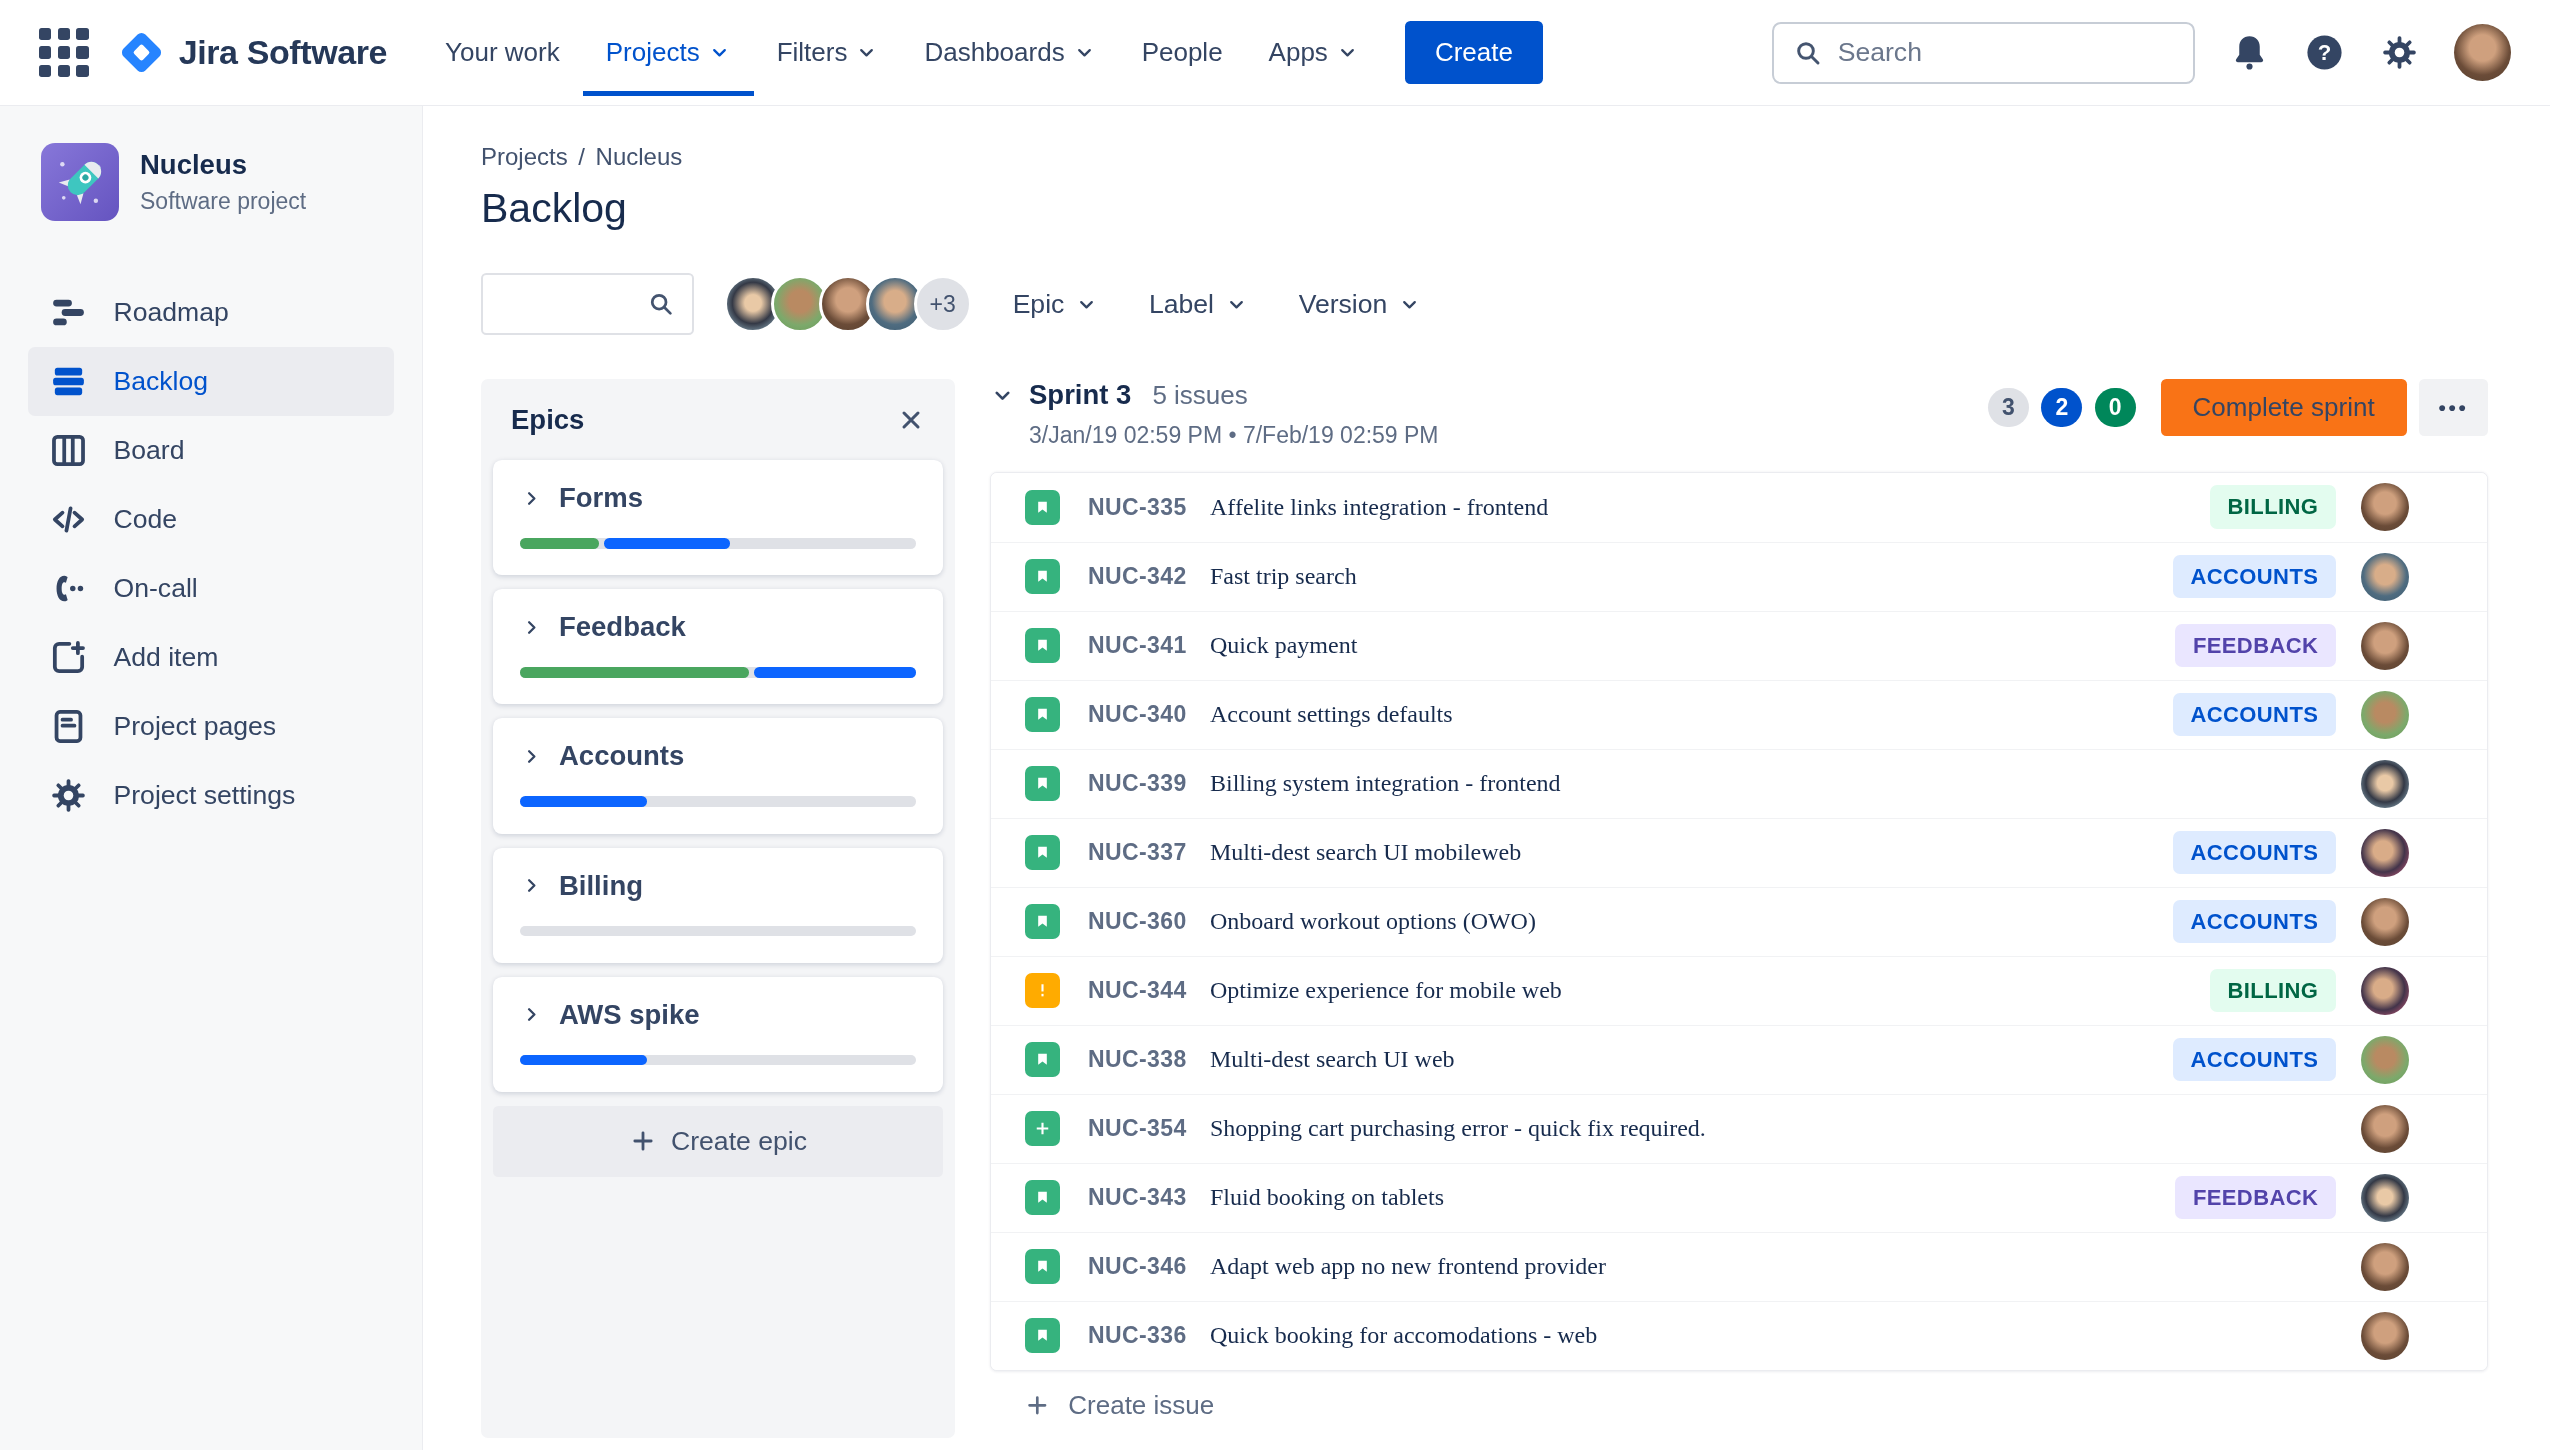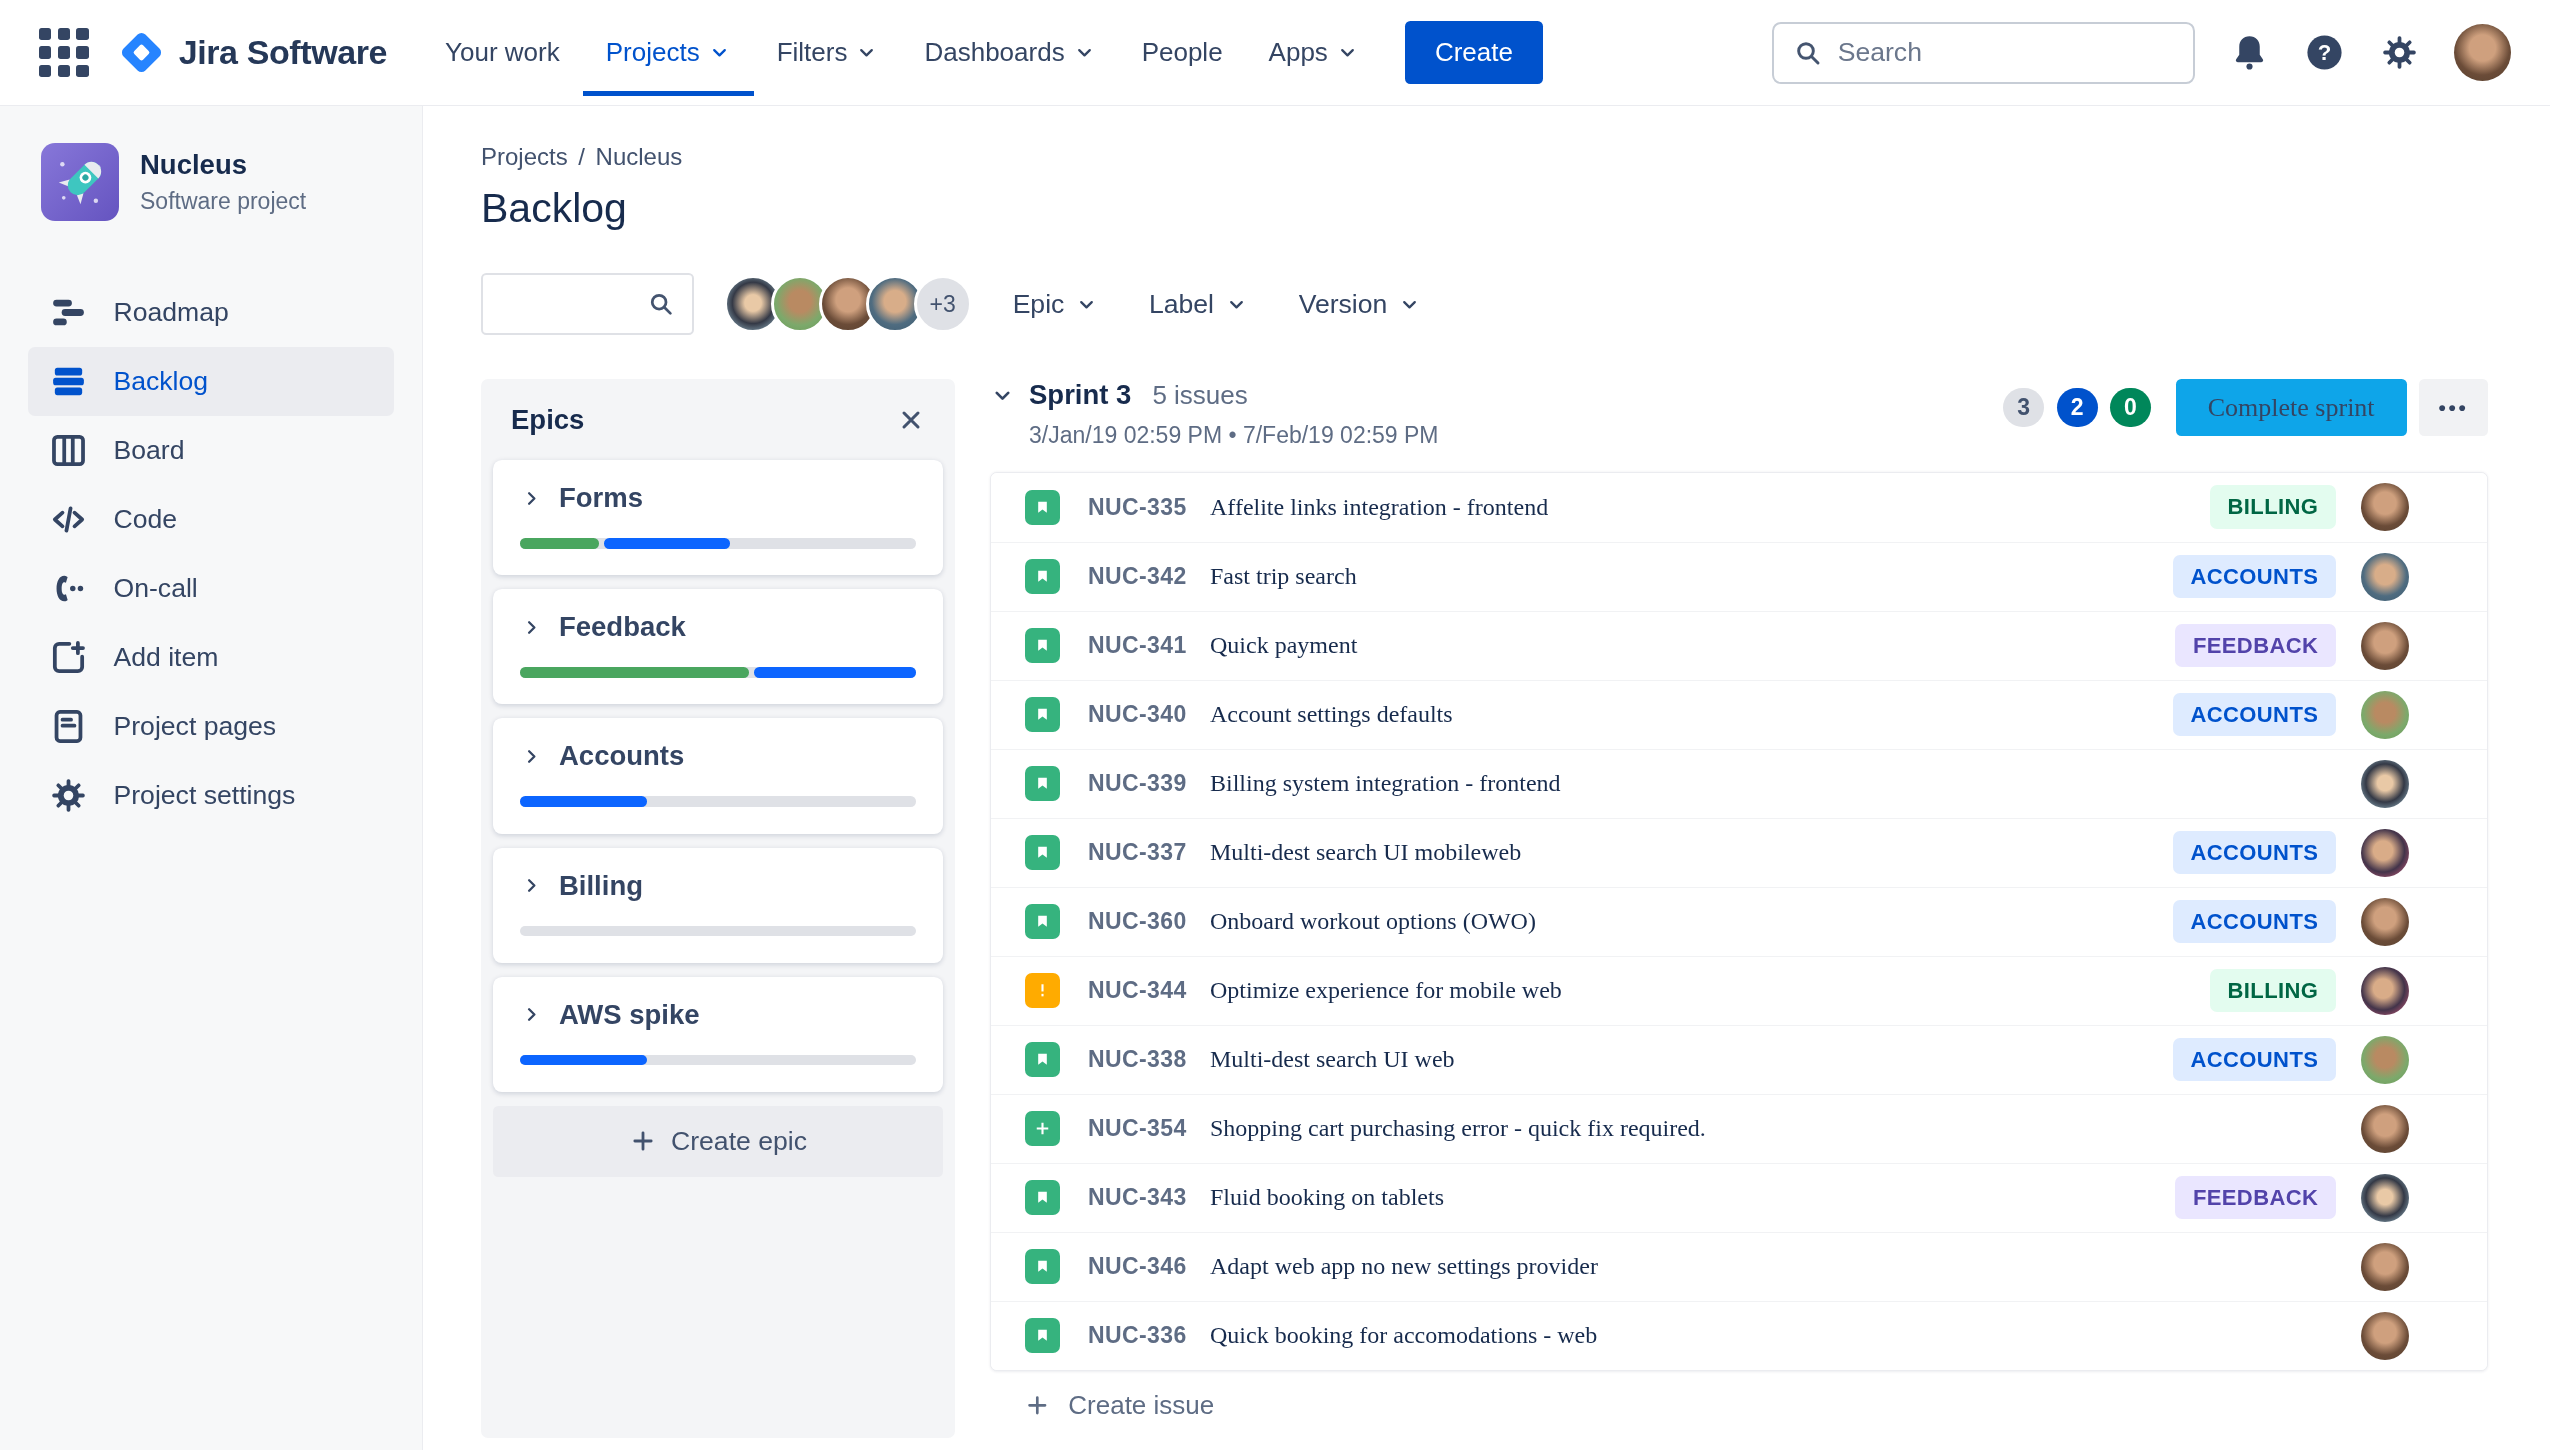--- a/index.html
+++ b/index.html
@@ -109,23 +109,23 @@
   .sprint-title-row .chevd svg { width:25px; height:25px; display:block; }
   .sprint-name { font-size:27.5px; font-weight:700; color:#172B4D; }
   .sprint-count { font-size:26px; color:#5E6C84; margin-left:7px; }
   .sprint-dates { margin:10.6px 0 0 39px; font-size:23px; color:#5E6C84;text-align:right; }
   .sprint-controls { display:flex; align-items:center; gap:12.4px; }
   .badge { min-width:41px; height:39px; padding:0 14px; border-radius:21px; font-size:23px;
     font-weight:600; display:flex; align-items:center; justify-content:center; }
   .badge-gray { background:#DFE1E6; color:#42526E; }
   .badge-blue { background:#0052CC; color:#fff; }
   .badge-green { background:#00875A; color:#fff; }
-  .complete-btn { height:57px; margin-left:12.4px; padding:0 32px; background:#0ea5e9; border:none;
+  .complete-btn { height:57px; margin-left:12.4px; padding:0 32px; background:#f97316; border:none;
     border-radius:5.3px; font-size:26px; font-weight:500; color:#344563; cursor:pointer;
-    font-family:Liberation Serif, serif; }
+    font-family:Liberation Sans, sans-serif; }
   .more-btn { width:69px; height:57px; background:#F1F2F4; border:none; border-radius:5.3px;
     font-size:21px; letter-spacing:2.7px; font-weight:700; color:#344563; cursor:pointer;
     display:flex; align-items:center; justify-content:center; font-family:inherit; }
 
   .issues-card { margin-top:23px; border:1.8px solid #EBECF0; border-radius:7px; overflow:hidden;
     background:#fff; box-shadow:0 0.9px 2.7px rgba(9,30,66,0.08); }
   .issue-row { height:69px; display:flex; align-items:center; padding-left:34px; background:#fff;
     cursor:pointer; }
   .issue-row + .issue-row { border-top:1.8px solid #F1F2F4; }
   .itype { width:35px; height:35px; border-radius:7px; display:flex; align-items:center;
@@ -679,21 +679,21 @@
             </div>
 
             <div class="issue-row">
               <span class="itype type-story">
                 <svg data-icon="story" viewBox="0 0 24 24">
                   <path d="M7.5 6h9v11.5l-4.5-3.4-4.5 3.4z" fill="#fff"></path>
                 </svg>
 
               </span>
               <span class="ikey">NUC-346</span>
-              <span class="ititle">Adapt web app no new settings provider</span>
+              <span class="ititle">Adapt web app no new frontend provider</span>
 
               <span class="av iav av-p1"></span>
             </div>
 
             <div class="issue-row">
               <span class="itype type-story">
                 <svg data-icon="story" viewBox="0 0 24 24">
                   <path d="M7.5 6h9v11.5l-4.5-3.4-4.5 3.4z" fill="#fff"></path>
                 </svg>
 

